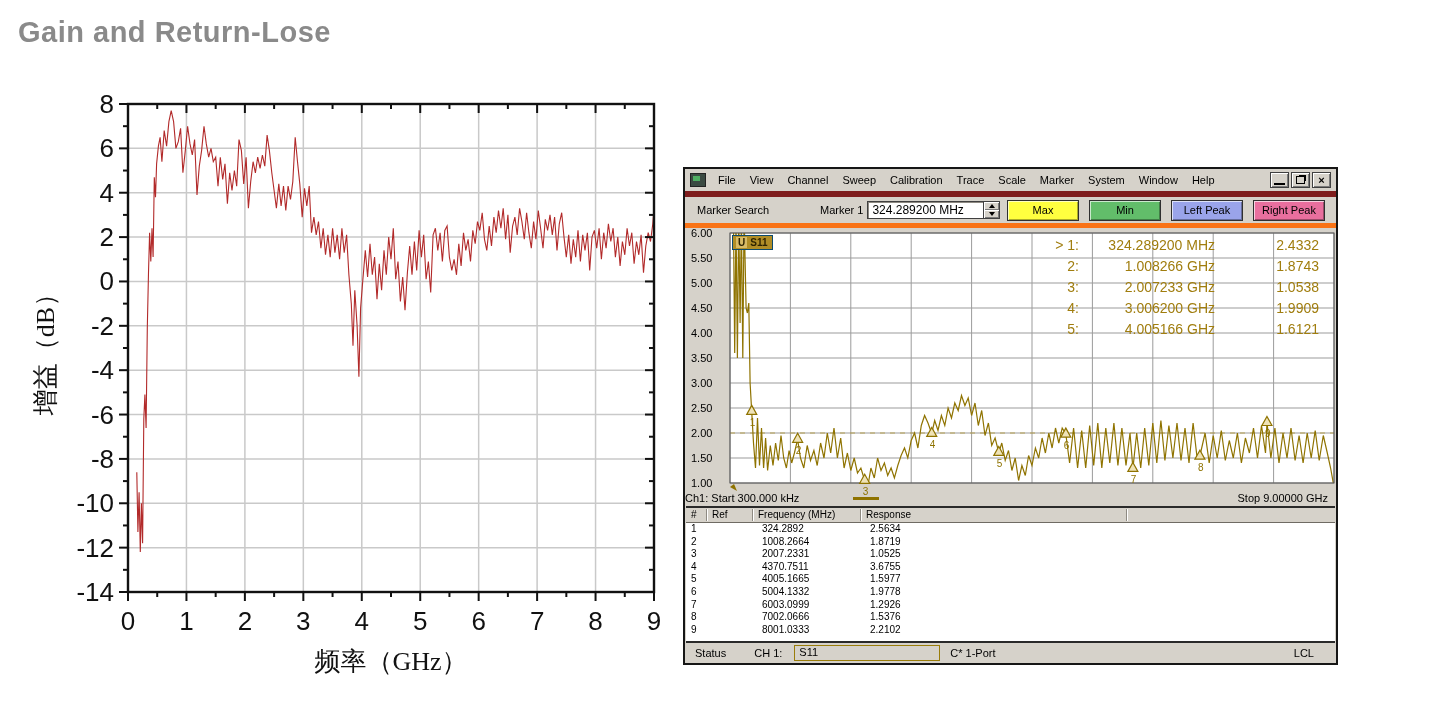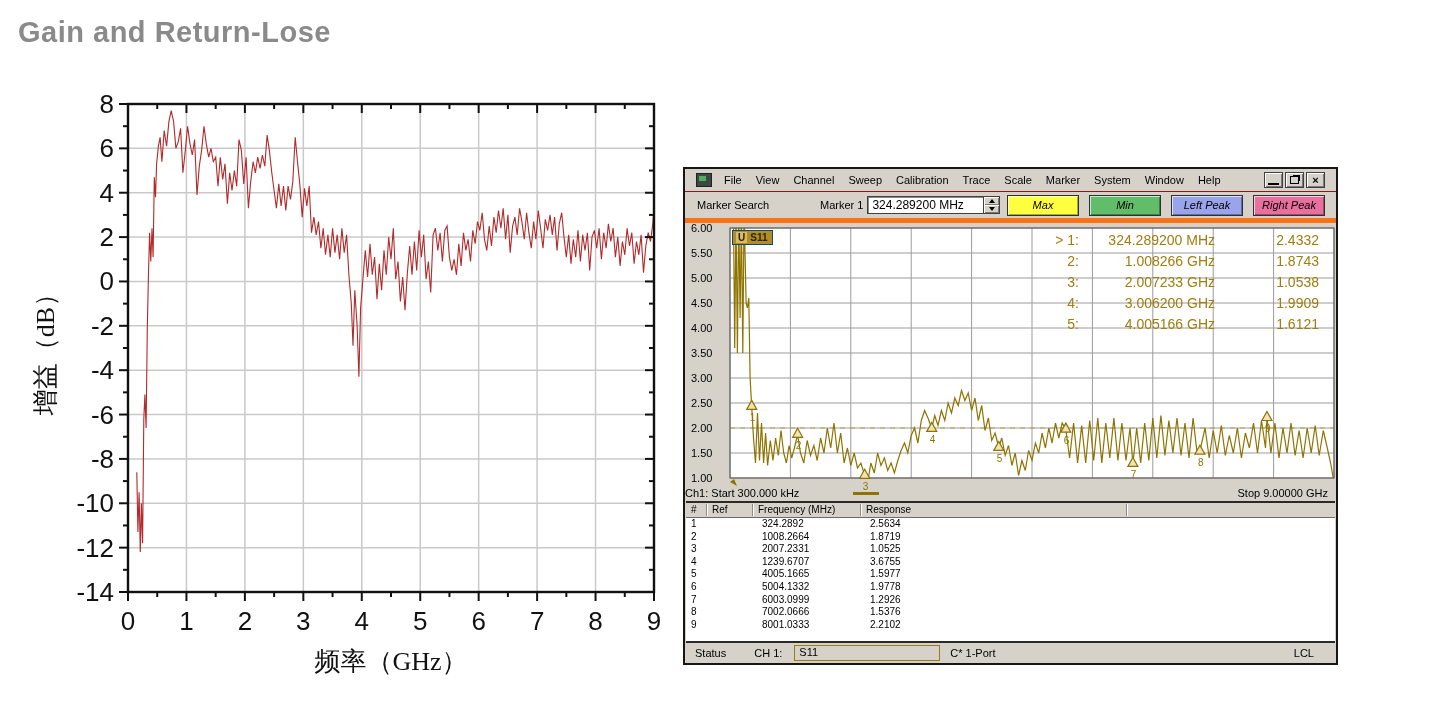--- a/index.html
+++ b/index.html
@@ -8,21 +8,21 @@
   #page-title{position:absolute;left:18px;top:16px;font-size:29px;font-weight:bold;color:#8a8a8a;letter-spacing:.5px;}
 
   
   #gain-chart{position:absolute;left:28px;top:76px;}
 
   
   #na-panel{position:absolute;left:683px;top:167px;width:655px;height:498px;
             background:#d6d2ca;border:2px solid #161616;box-sizing:border-box;
             display:flex;flex-direction:column;font-size:11px;color:#000;}
   .menubar{height:22px;display:flex;align-items:center;background:#d6d2ca;
-           border-bottom:1px solid #7f1d1d;padding:0 9px;flex:0 0 auto;}
+           border-bottom:6px solid #7f1d1d;padding:0 3px;flex:0 0 auto;}
   .app-icon{width:14px;height:12px;background:#3a4a42;border:1px solid #222;margin:0 5px 0 2px;position:relative;}
   .app-icon::after{content:"";position:absolute;left:2px;top:2px;width:7px;height:5px;background:#4fae62;}
   .menu-item{padding:2px 7px;cursor:default;}
   .win-btns{margin-left:auto;display:flex;gap:2px;padding-right:2px;}
   .win-btn{width:17px;height:14px;background:#d6d2ca;border:1px solid #404040;
            box-shadow:inset 1px 1px 0 #fff, inset -1px -1px 0 #7a7a7a;
            display:flex;align-items:center;justify-content:center;font-size:9px;line-height:1;position:relative;}
   .glyph-min{position:absolute;left:3px;right:3px;bottom:2px;height:2px;background:#000;}
   .glyph-restore{position:absolute;left:4px;top:3px;width:7px;height:6px;border:1px solid #000;background:#d6d2ca;box-shadow:2px -2px 0 -1px #000;}
   .glyph-close{font-weight:bold;font-size:11px;}
@@ -34,21 +34,21 @@
   .marker-input-wrap{display:flex;align-items:stretch;height:18px;}
   .marker-input{width:108px;background:#fff;border:1px solid #404040;box-shadow:inset 1px 1px 0 #8e8a82;
                 font-size:12px;padding:1px 3px 0 4px;font-family:"Liberation Sans",sans-serif;}
   .spinner{width:15px;display:flex;flex-direction:column;border:1px solid #404040;border-left:none;}
   .spin-btn{flex:1;background:#d6d2ca;display:flex;align-items:center;justify-content:center;
             box-shadow:inset 1px 1px 0 #fff, inset -1px -1px 0 #7a7a7a;}
   .tri-up{width:0;height:0;border-left:3px solid transparent;border-right:3px solid transparent;border-bottom:4px solid #000;}
   .tri-dn{width:0;height:0;border-left:3px solid transparent;border-right:3px solid transparent;border-top:4px solid #000;}
   .tb-buttons{display:flex;gap:10px;margin-left:auto;margin-right:11px;}
   .tb-btn{width:70px;height:19px;border:1px solid #303030;box-shadow:inset 1px 1px 0 #ffffffaa, inset -1px -1px 0 #00000055;
-          display:flex;align-items:center;justify-content:center;font-size:11px;cursor:default;font-style:italic;}
+          display:flex;align-items:center;justify-content:center;font-size:11px;cursor:default;}
 
   .plotsec{position:relative;height:262px;background:#d6d2ca;flex:0 0 auto;}
   #na-svg{position:absolute;left:0;top:0;z-index:2;pointer-events:none;}
   .trace-tag{position:absolute;left:47px;top:7px;z-index:3;background:#b08d26;border:1px solid #0c4a6e;
              color:#2e2300;font-size:10px;font-weight:bold;padding:1px 5px 1px 3px;}
   .trace-tag b{background:#d8bb66;padding:0 2px;margin-right:3px;}
   .readouts{position:absolute;left:348px;top:6px;width:296px;z-index:3;color:#a07d0e;font-size:14px;}
   .ro-row{display:flex;height:21px;align-items:center;}
   .ro-label{width:46px;text-align:right;}
   .ro-freq{width:136px;text-align:right;}
@@ -415,21 +415,21 @@
           </div>
           <div class="trow">
             <span class="td-num">3</span>
             <span class="td-ref"></span>
             <span class="td-freq">2007.2331</span>
             <span class="td-resp">1.0525</span>
           </div>
           <div class="trow">
             <span class="td-num">4</span>
             <span class="td-ref"></span>
-            <span class="td-freq">1239.6707</span>
+            <span class="td-freq">4370.7511</span>
             <span class="td-resp">3.6755</span>
           </div>
           <div class="trow">
             <span class="td-num">5</span>
             <span class="td-ref"></span>
             <span class="td-freq">4005.1665</span>
             <span class="td-resp">1.5977</span>
           </div>
           <div class="trow">
             <span class="td-num">6</span>

